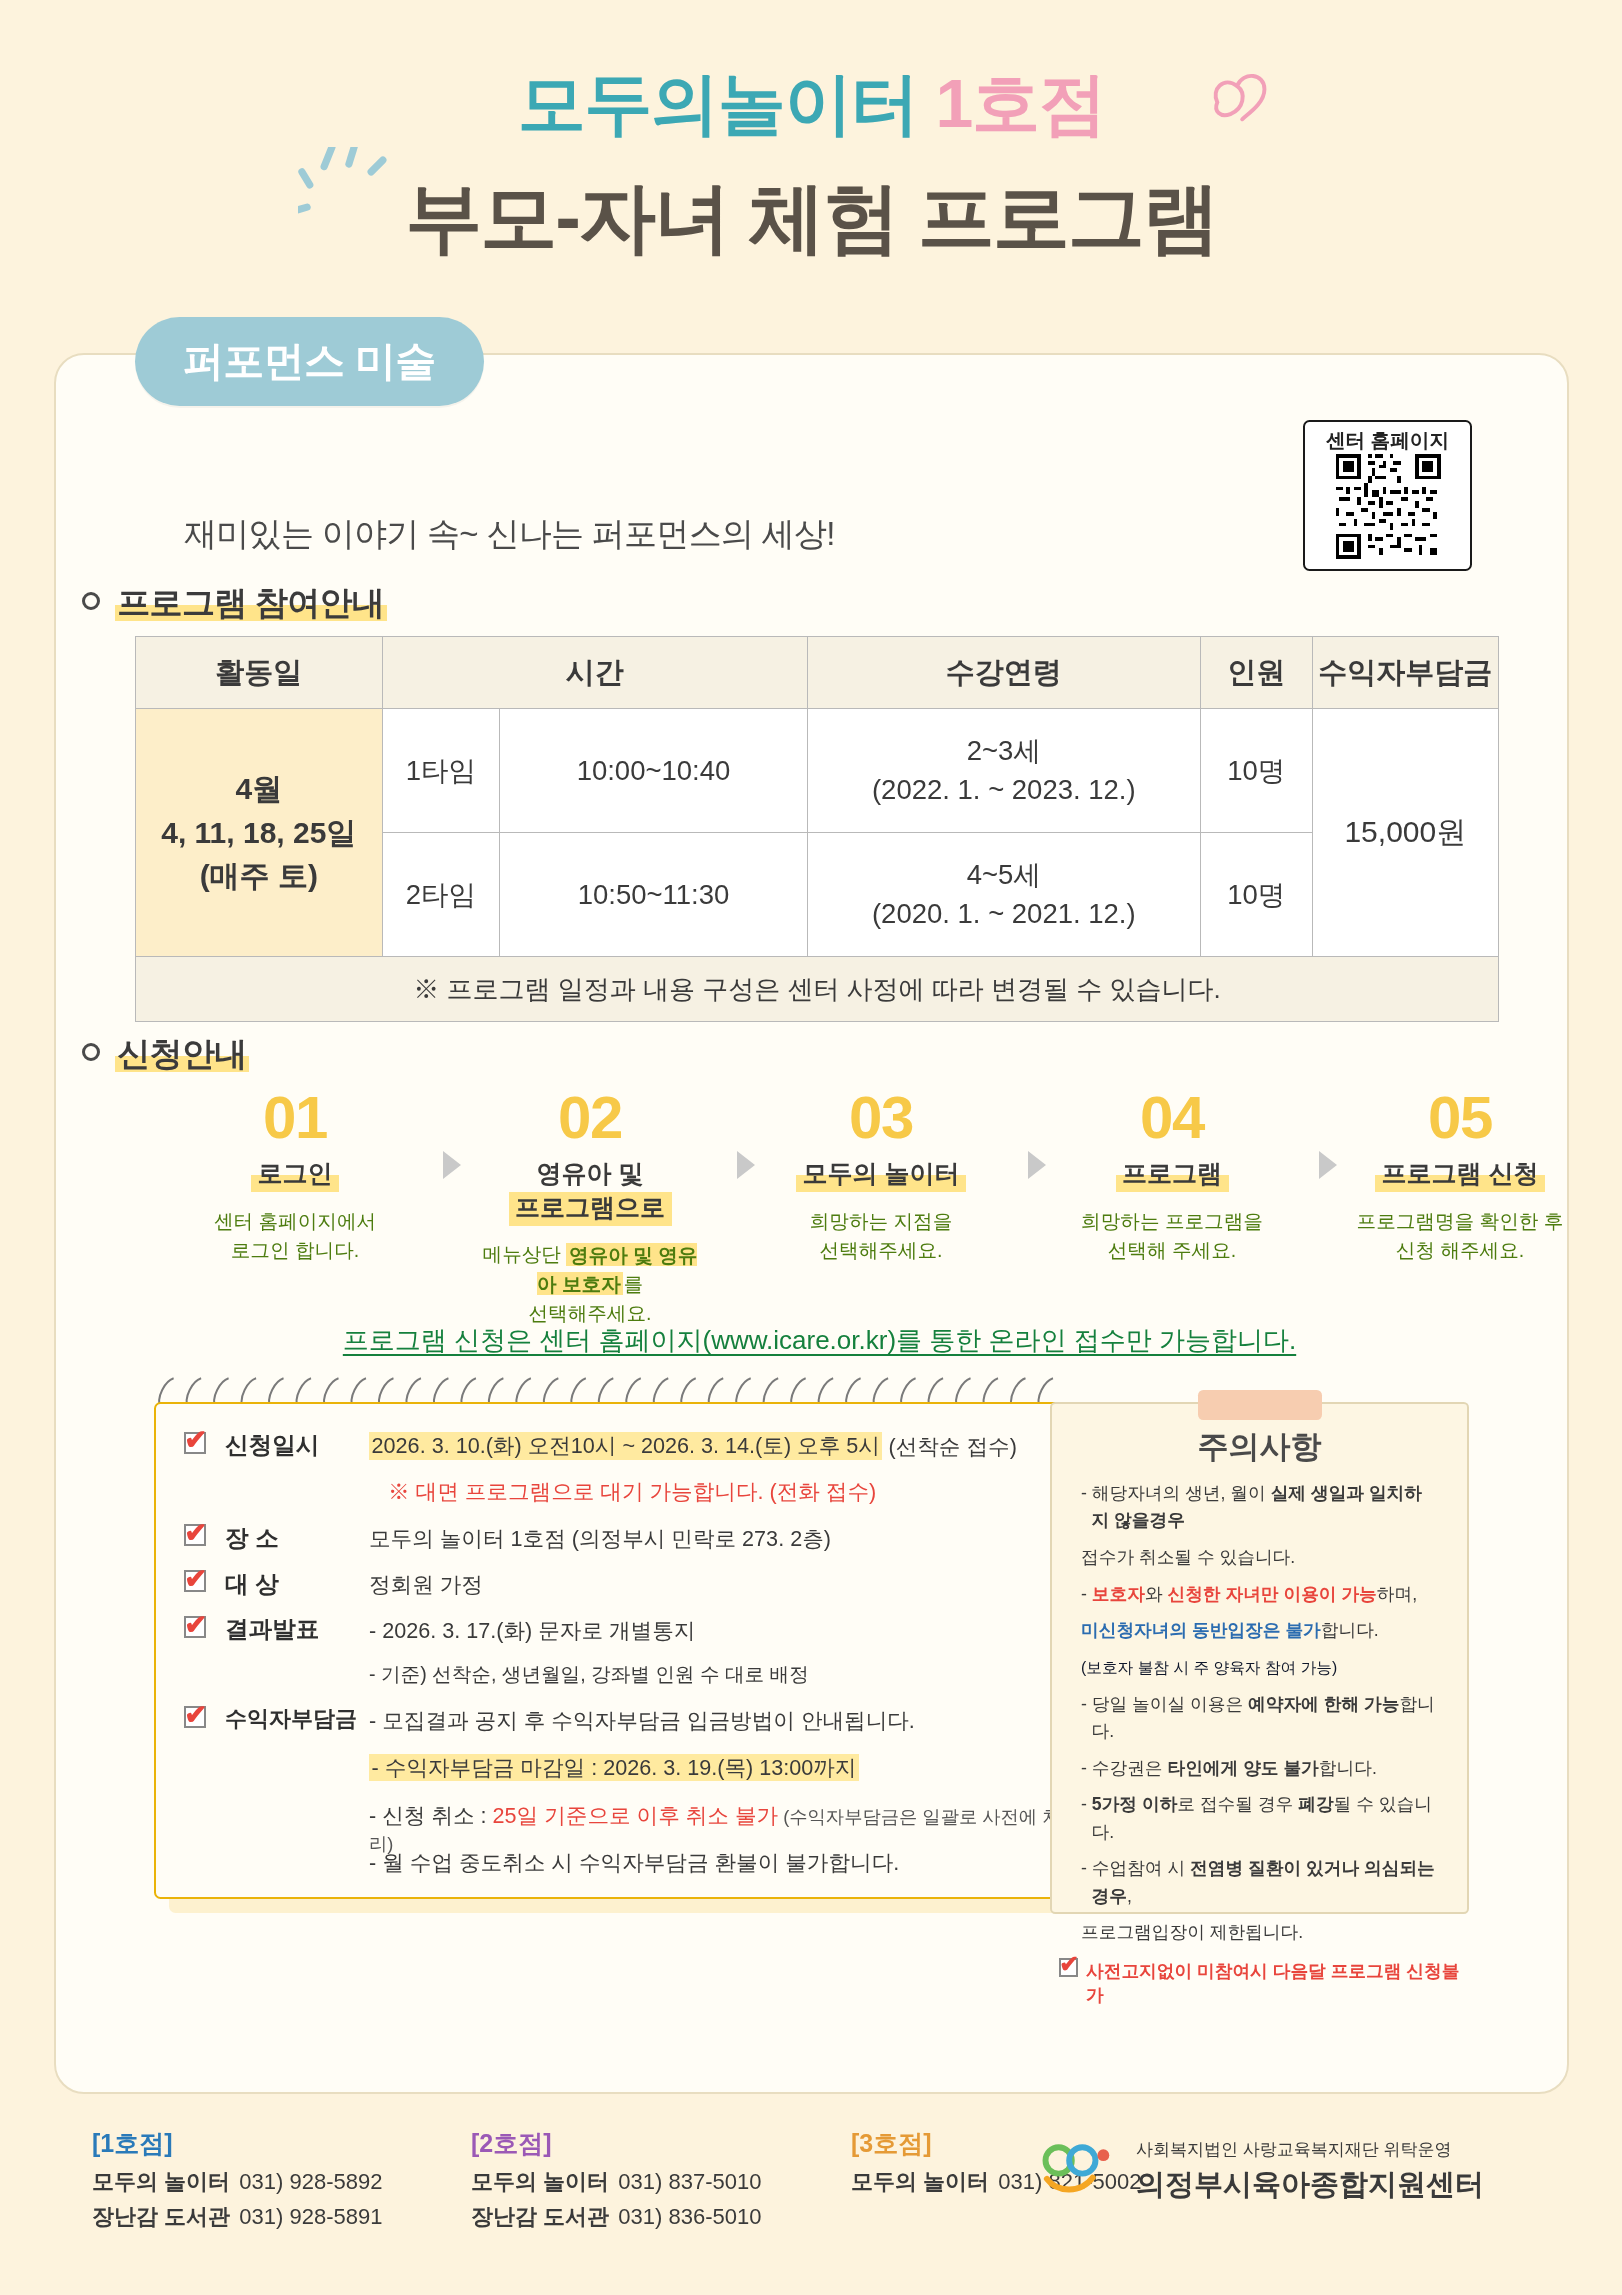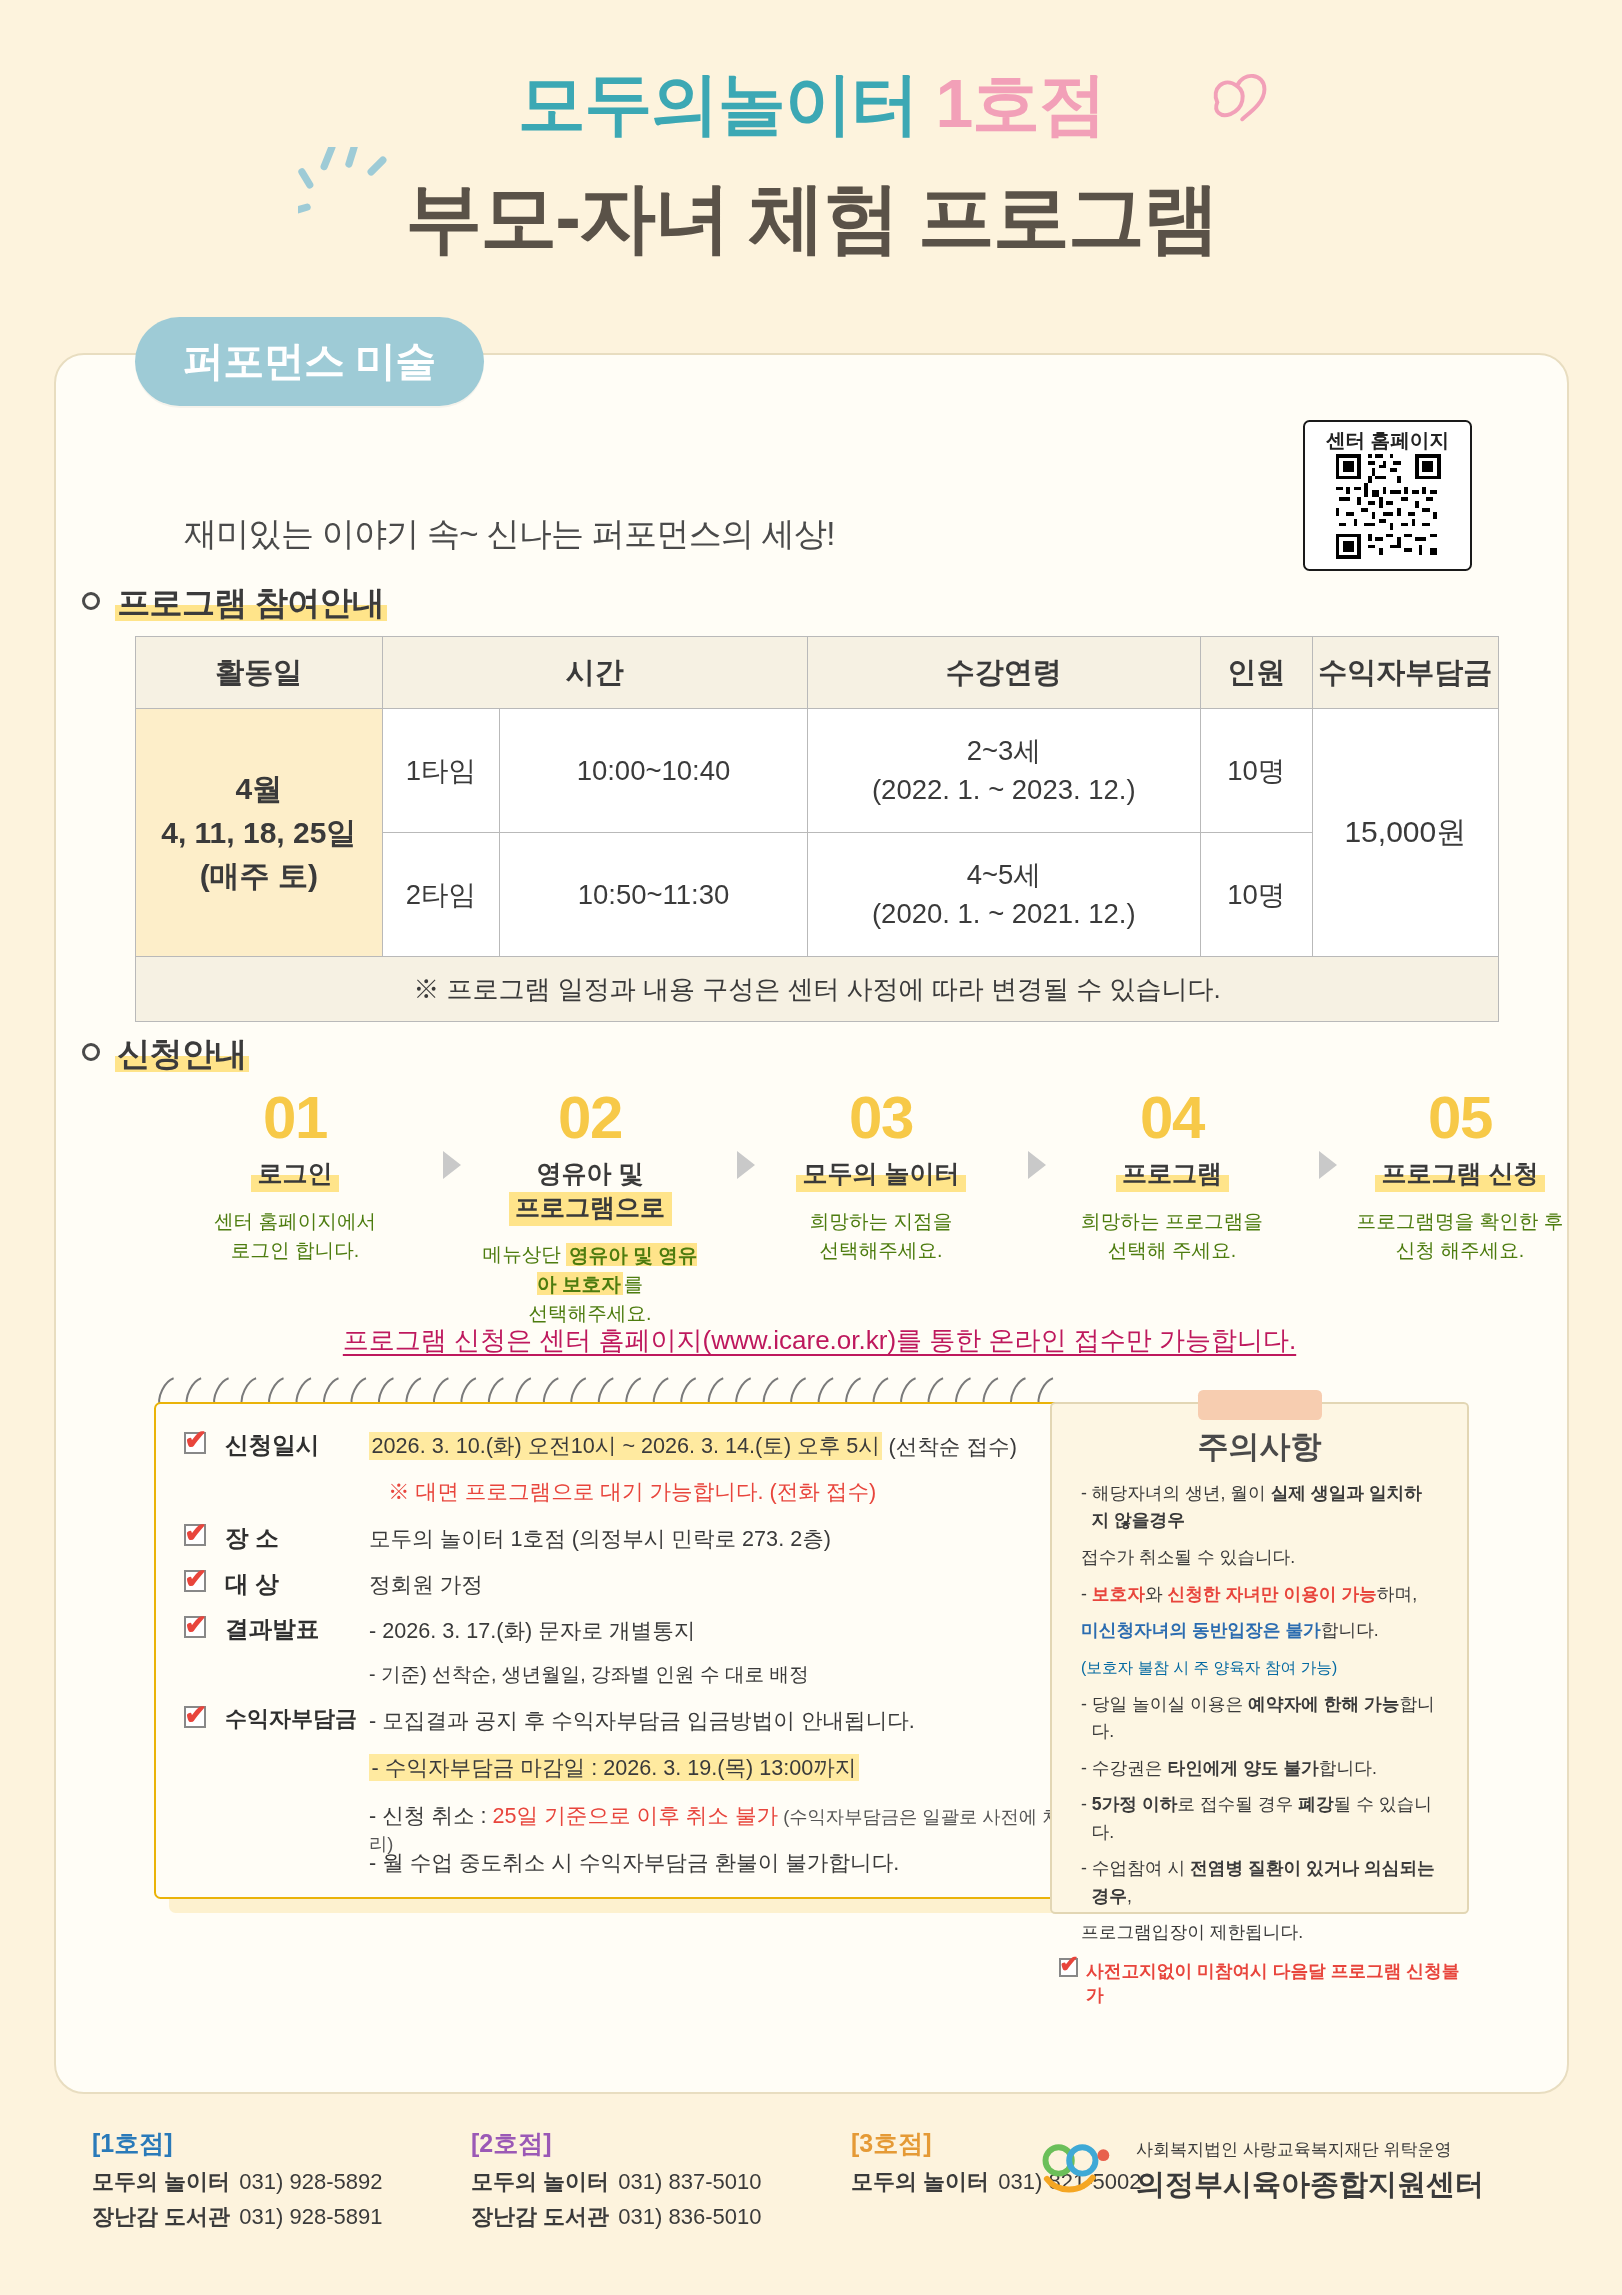--- a/index.html
+++ b/index.html
@@ -144,21 +144,21 @@
   }
   .step .desc .mark { background: #ffe48a; padding: 0.7px 2.6px; font-weight: 700; }
   .arrow {
     position: absolute; top: 63px; width: 0; height: 0;
     border-top: 14.4px solid transparent; border-bottom: 14.4px solid transparent;
     border-left: 18.3px solid #c9c9c9;
   }
 
   .online-note {
     position: absolute; left: 16px; right: 0; top: 968px; text-align: center;
-    font-size: 26px; color: #be185d;
+    font-size: 26px; color: #15803d;
     text-decoration: underline; text-underline-offset: 5.2px;
   }
 
   
   .infobox {
     position: absolute; left: 98px; top: 1047px;
     width: 916px; height: 497px;
     background: #fffdf6;
     border: 2px solid #eab308;
     border-radius: 6.5px;
@@ -200,21 +200,21 @@
     color: #4a4a4a;
   }
   .caution ul { list-style: none; margin: 12px; padding: 0 17px; }
   .caution li {
     font-size: 17.7px; line-height: 1.55; color: #3a3a3a; margin-bottom: 9.2px;
     text-indent: -10.5px; padding-left: 10.5px;
   }
   .caution li b { color: #3a3a3a; }
   .caution .b-red { color: #e8453c; font-weight: 800; }
   .caution .b-blue { color: #2b6cb0; font-weight: 800; }
-  .caution .tiny { font-size: 15.7px; color: #0369a1; }
+  .caution .tiny { font-size: 15.7px; color: #0f172a; }
   .caution .lastrow {
     position: relative; padding-left: 34px; font-size: 17.7px; color: #e8453c;
     font-weight: 800; margin-top: 6.5px;
   }
   .caution .lastrow .chk2 {
     position: absolute; left: 6.5px; top: -1.3px; width: 19.6px; height: 19.6px;
     border: 2px solid #888; background: #fff;
   }
   .caution .lastrow .chk2:after {
     content: "✔"; position: absolute; left: -1.3px; top: -9.2px; font-size: 23.6px;

